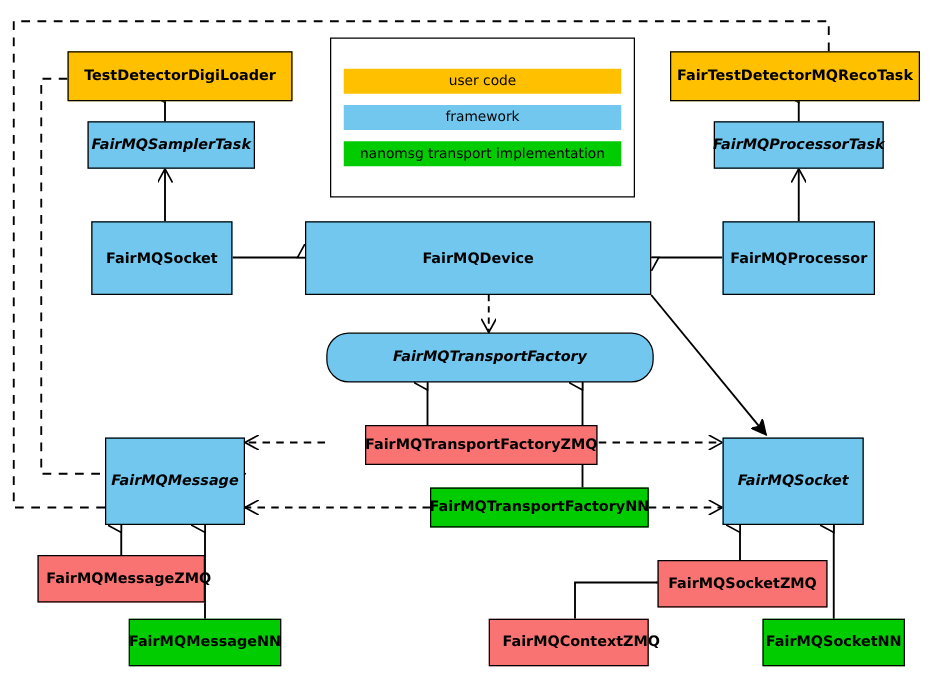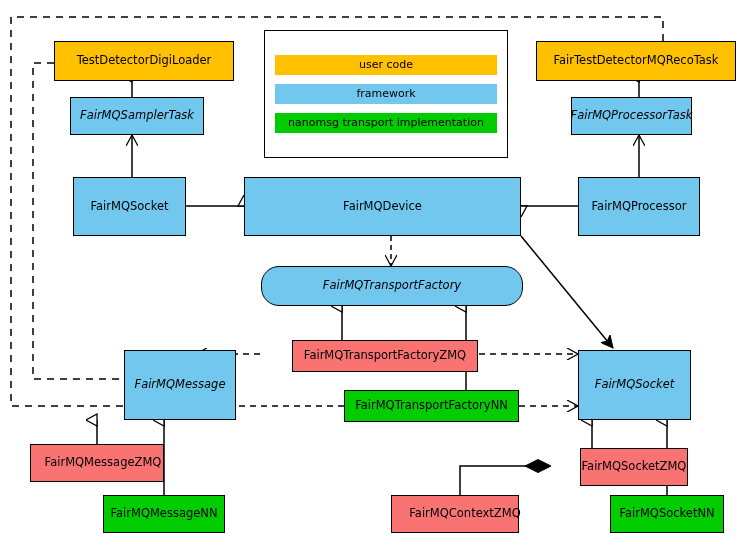--- a/index.html
+++ b/index.html
@@ -1,21 +1,21 @@
 <!DOCTYPE html>
 <html><head>
 <meta charset="utf-8">
 <style>
   html,body{margin:0;padding:0;background:#ffffff;}
   body{font-family:"DejaVu Sans","Liberation Sans",sans-serif;}
   #stage{position:relative;width:748px;height:549px;background:#fff;overflow:hidden;}
   #wires{position:absolute;left:0;top:0;width:748px;height:549px;pointer-events:none;}
   .node{position:absolute;box-sizing:border-box;border:1.6px solid #000;
         display:flex;align-items:center;justify-content:center;text-align:center;
-        font-size:11.5px;font-weight:normal;color:#000;line-height:1.15;}
+        font-size:11.5px;font-weight:bold;color:#000;line-height:1.15;}
   .node.abstract{font-style:italic;}
   .user{background:#FFC000;}
   .fw{background:#72C7EE;}
   .zmq{background:#FA7373;}
   .nn{background:#00CC00;}
   #legend{position:absolute;left:264px;top:30px;width:244px;height:128px;
           background:#fff;border:1.6px solid #000;box-sizing:border-box;
           padding:24px 10px;display:flex;flex-direction:column;justify-content:space-between;}
   .lg-row{height:20px;line-height:20px;font-size:11px;color:#000;text-align:center;
           font-weight:normal;}
@@ -94,37 +94,37 @@
   <div class="node user" style="left:54px;top:41px;width:180px;height:40px;">TestDetectorDigiLoader</div>
 
   <div class="node fw abstract" style="left:70px;top:97px;width:134px;height:38px;">FairMQSamplerTask</div>
 
   <div class="node fw" style="left:73px;top:177px;width:113px;height:59px;">FairMQSocket</div>
 
   <div class="node fw" style="left:244px;top:177px;width:277px;height:59px;">FairMQDevice</div>
 
   <div class="node fw" style="left:578px;top:177px;width:122px;height:59px;">FairMQProcessor</div>
 
-  <div class="node fw abstract" style="left:571px;top:97px;width:121px;height:38px;">FairMQProcessorTask</div>
+  <div class="node fw abstract" style="left:571px;top:97px;width:136px;height:38px;">FairMQProcessorTask</div>
 
   <div class="node user" style="left:536px;top:41px;width:200px;height:40px;">FairTestDetectorMQRecoTask</div>
 
   <div class="node fw abstract" style="left:261px;top:266px;width:262px;height:40px;border-radius:18px;">FairMQTransportFactory</div>
 
   <div class="node zmq" style="left:260px;top:340px;width:186px;height:32px;margin-left:32px;">FairMQTransportFactoryZMQ</div>
 
   <div class="node nn" style="left:344px;top:390px;width:175px;height:32px;">FairMQTransportFactoryNN</div>
 
-  <div class="node fw abstract" style="left:84px;top:350px;width:112px;height:70px;margin-left:40px;">FairMQMessage</div>
+  <div class="node fw abstract" style="left:84px;top:350px;width:112px;height:70px;">FairMQMessage</div>
 
   <div class="node fw abstract" style="left:578px;top:350px;width:113px;height:70px;">FairMQSocket</div>
 
   <div class="node zmq" style="left:30px;top:444px;width:134px;height:38px;padding-left:12px;">FairMQMessageZMQ</div>
 
   <div class="node nn" style="left:103px;top:495px;width:122px;height:38px;">FairMQMessageNN</div>
 
   <div class="node zmq" style="left:391px;top:495px;width:128px;height:38px;padding-left:20px;">FairMQContextZMQ</div>
 
-  <div class="node zmq" style="left:580px;top:448px;width:108px;height:38px;">FairMQSocketZMQ</div>
+  <div class="node zmq" style="left:526px;top:448px;width:136px;height:38px;">FairMQSocketZMQ</div>
 
   <div class="node nn" style="left:610px;top:495px;width:114px;height:38px;">FairMQSocketNN</div>
 
 </div>
 
 </body></html>

